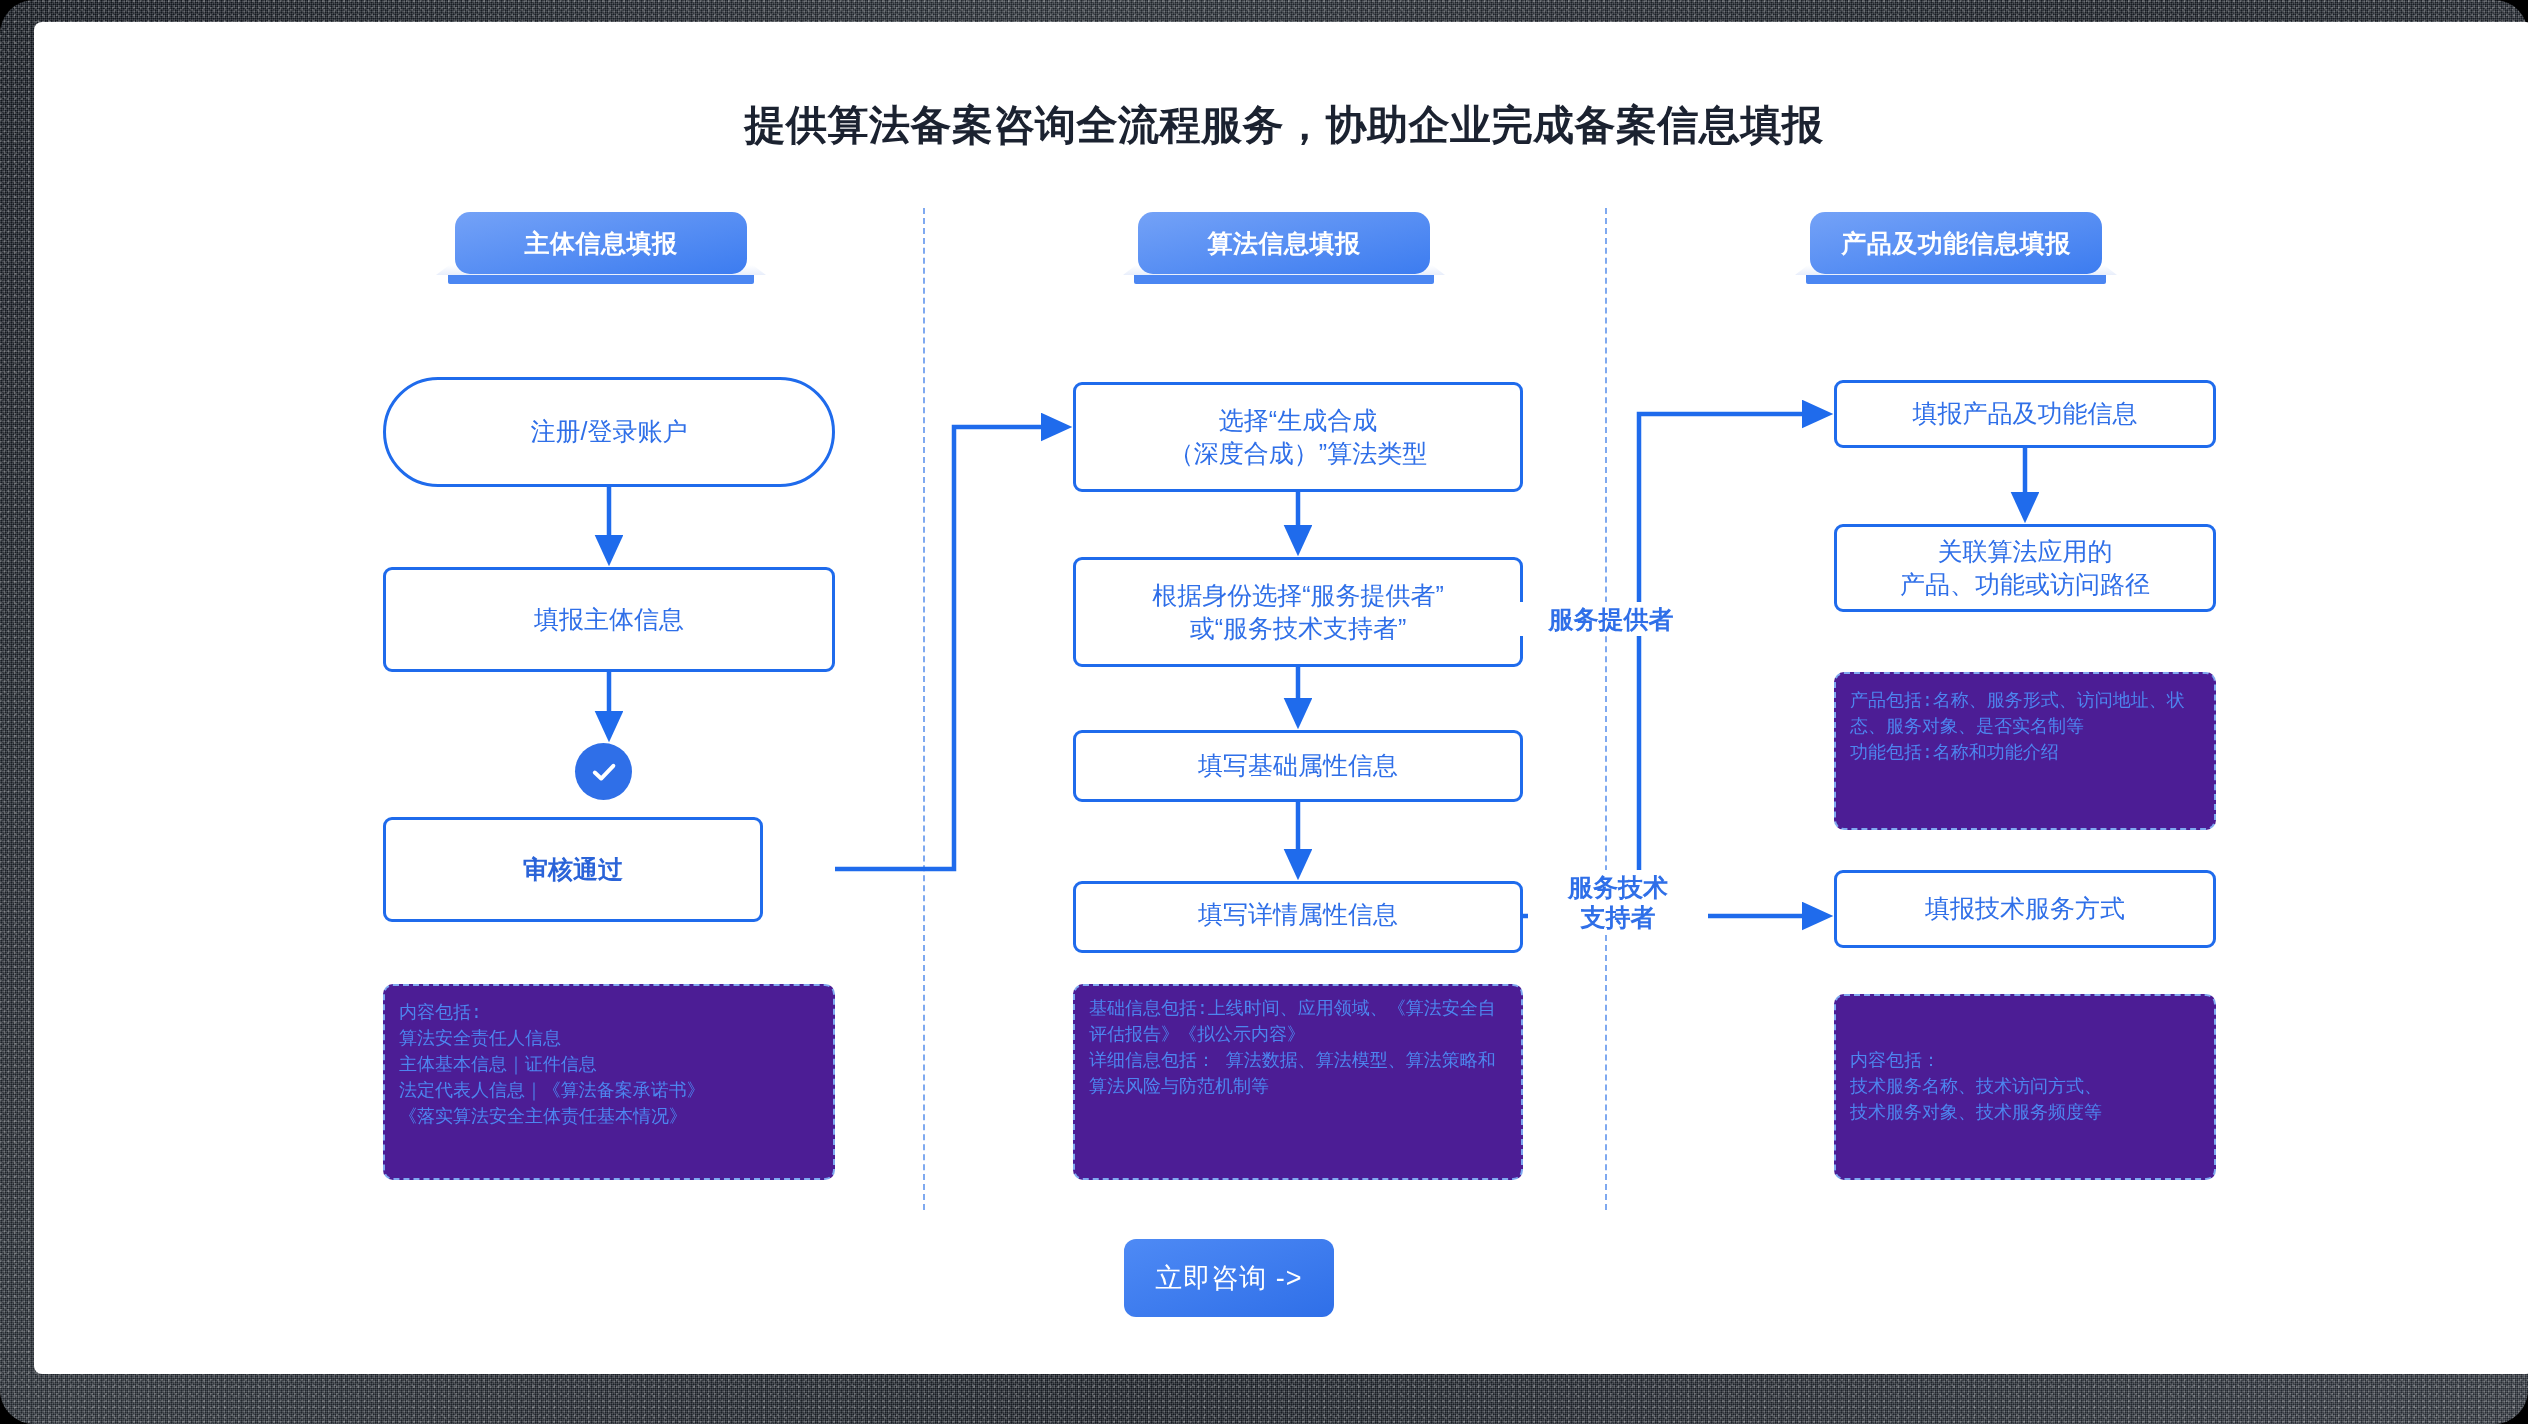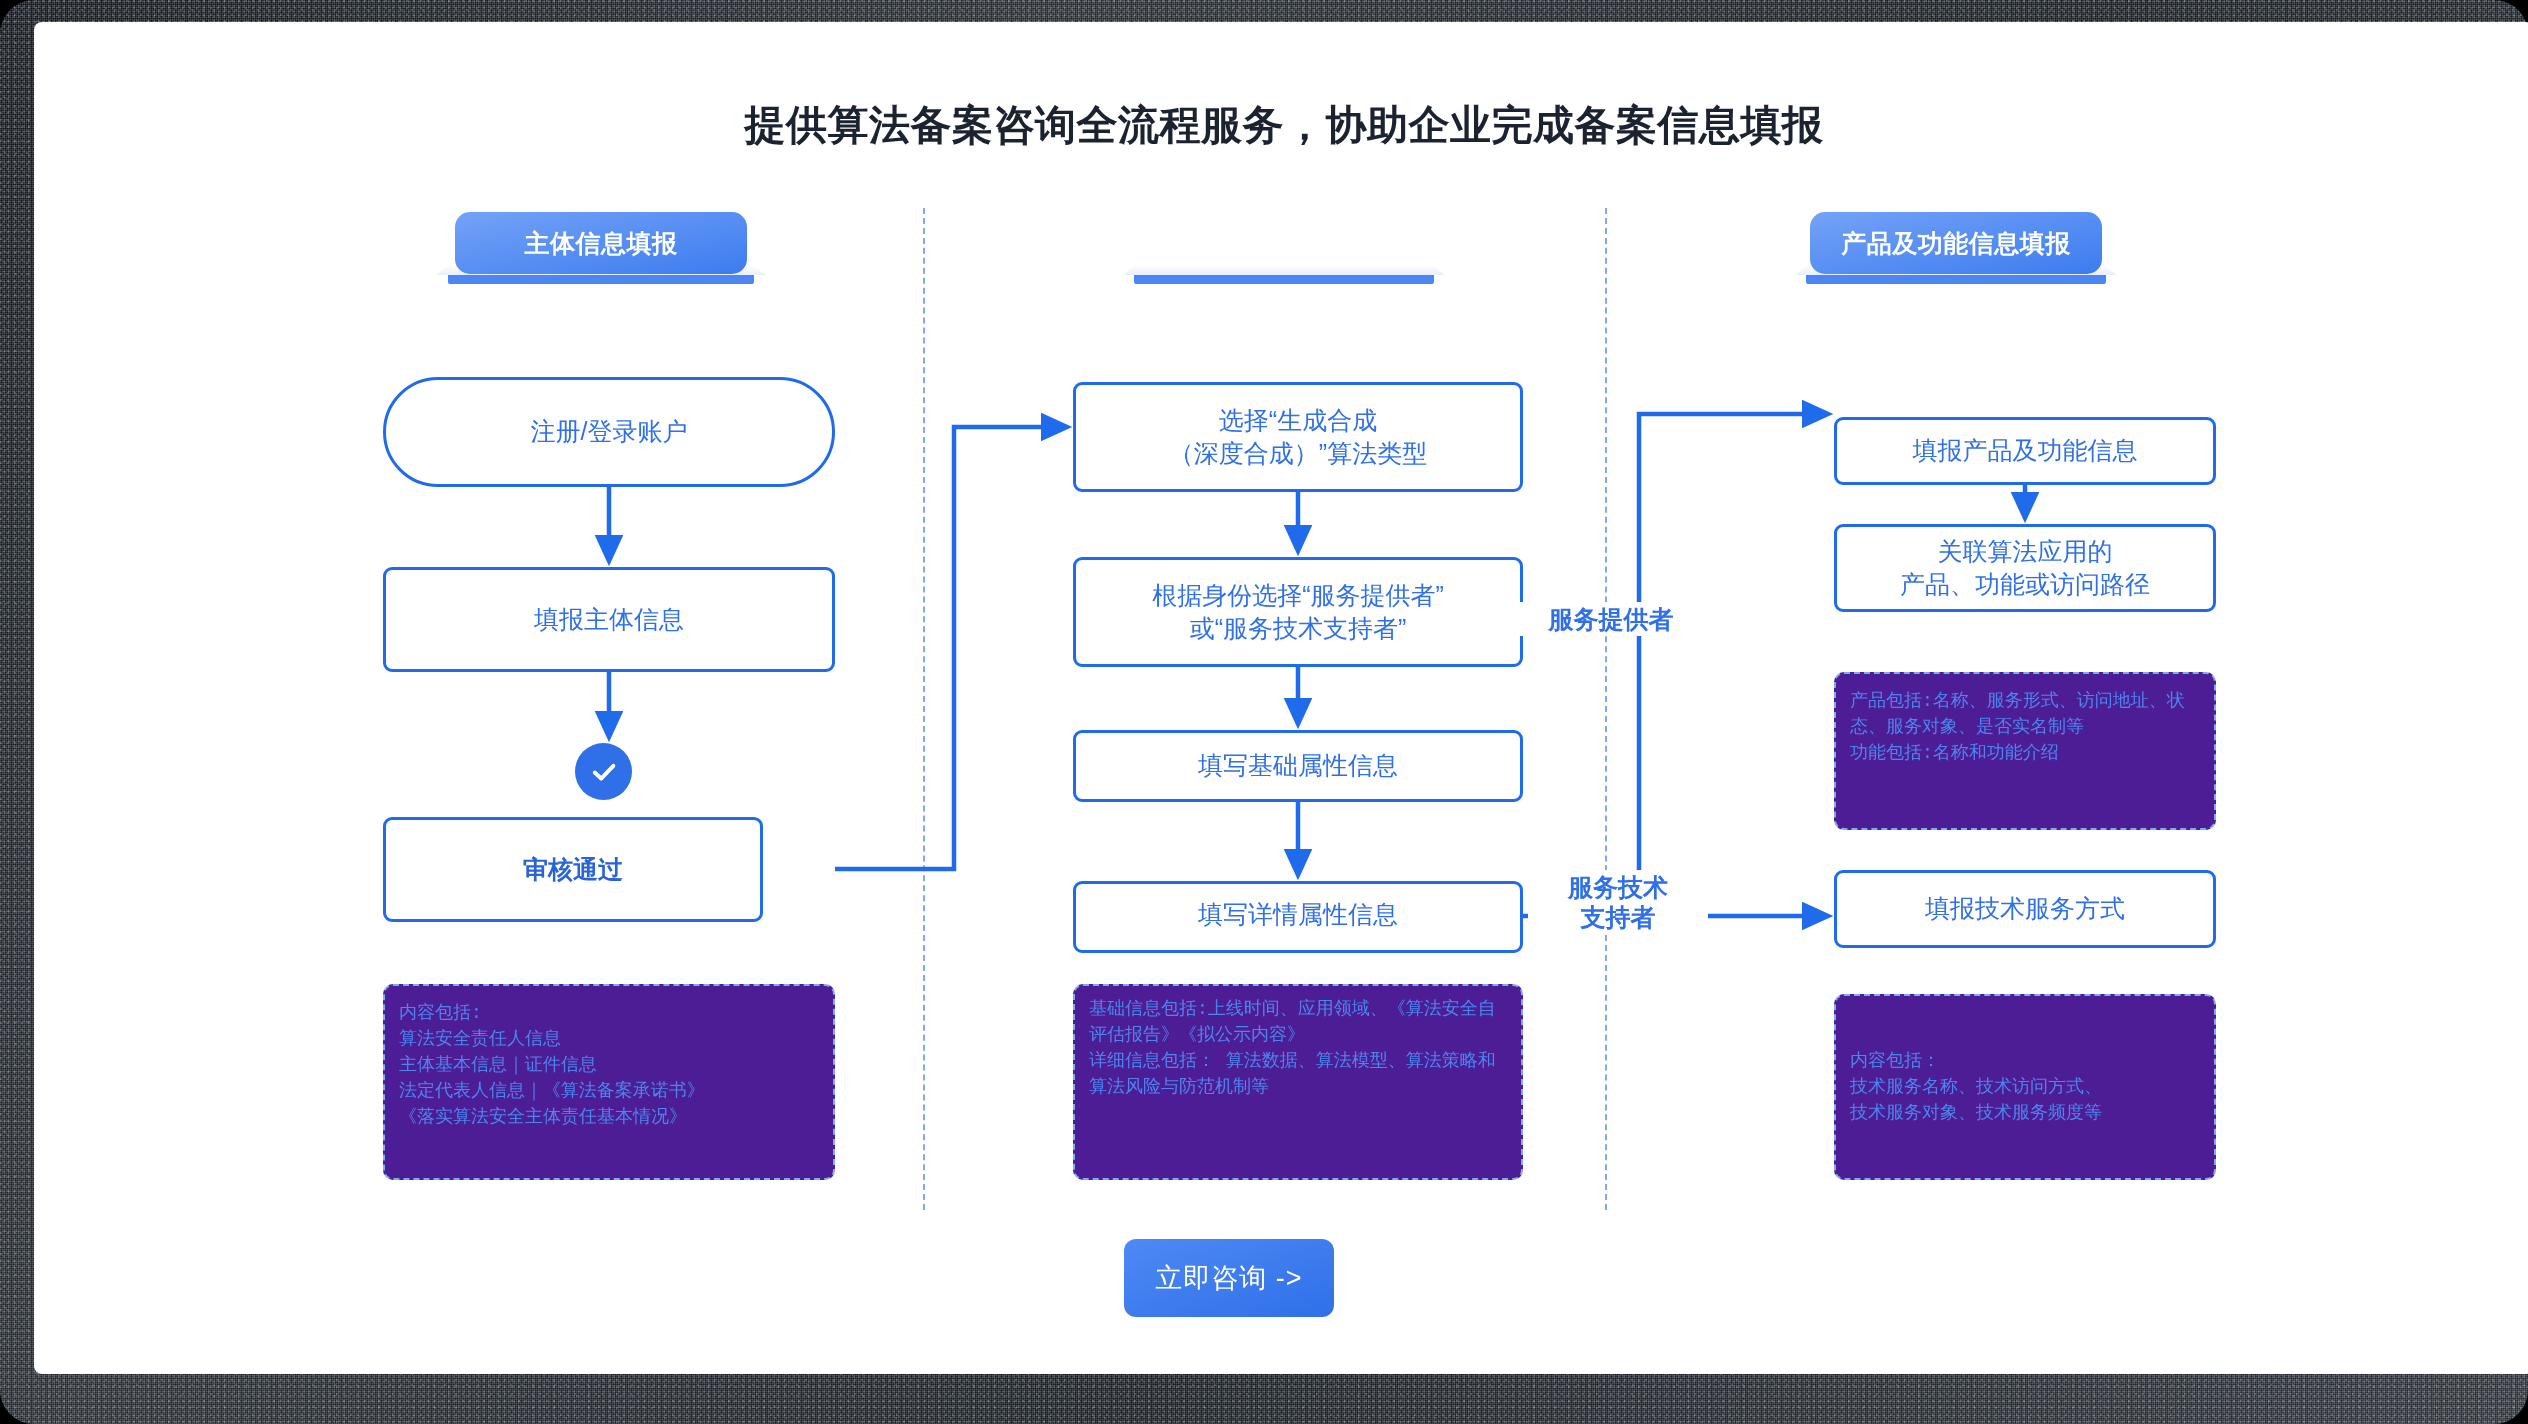--- a/index.html
+++ b/index.html
@@ -151,21 +151,21 @@
   #n-subject    { left: 349px; top: 545px; width: 452px; height: 105px; }
   #n-approved   { left: 349px; top: 795px; width: 380px; height: 105px; }
 
   
   #n-algotype   { left: 1039px; top: 360px; width: 450px; height: 110px; }
   #n-identity   { left: 1039px; top: 535px; width: 450px; height: 110px; }
   #n-baseattr   { left: 1039px; top: 708px; width: 450px; height: 72px; }
   #n-detailattr { left: 1039px; top: 859px; width: 450px; height: 72px; font-family: Liberation Mono, monospace; }
 
   
-  #n-product    { left: 1800px; top: 358px; width: 382px; height: 68px; margin-top: 37px; }
+  #n-product    { left: 1800px; top: 358px; width: 382px; height: 68px; }
   #n-relate     { left: 1800px; top: 502px; width: 382px; height: 88px; }
   #n-techservice{ left: 1800px; top: 848px; width: 382px; height: 78px; }
 
   
   .note {
     position: absolute;
     box-sizing: border-box;
     border: 2px dashed #7fa9f0;
     border-radius: 10px;
     background: #4c1d95;
@@ -256,20 +256,21 @@
       <div class="foot"></div>
     </div>
     <div class="section-pill">主体信息填报</div>
   </div>
 
   <div class="section-header" id="header-2">
     <div class="section-base">
       <div class="slab"></div>
       <div class="foot"></div>
     </div>
+    <div class="section-pill">算法信息填报</div>
   </div>
 
   <div class="section-header" id="header-3">
     <div class="section-base">
       <div class="slab"></div>
       <div class="foot"></div>
     </div>
     <div class="section-pill">产品及功能信息填报</div>
   </div>
 

